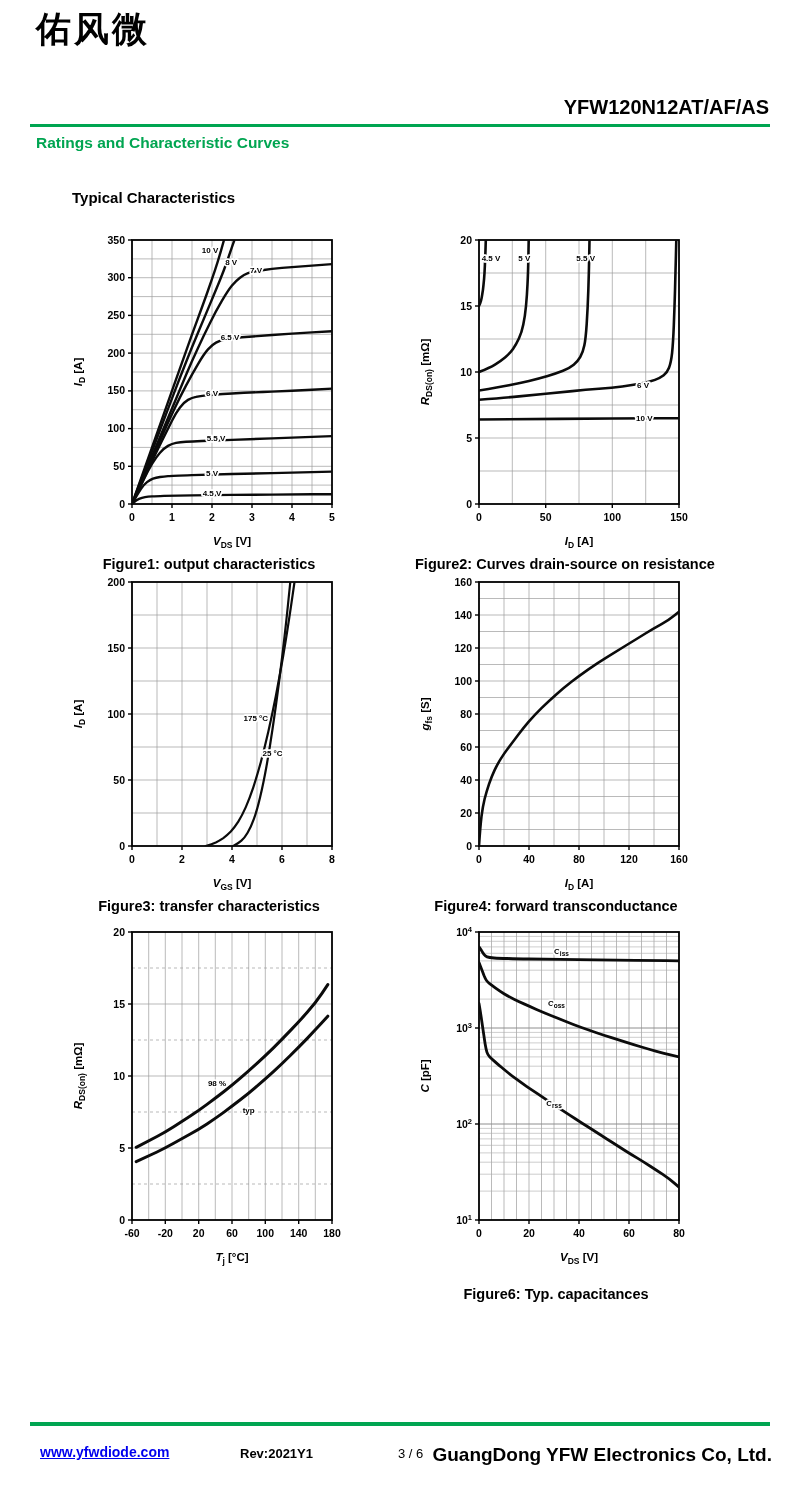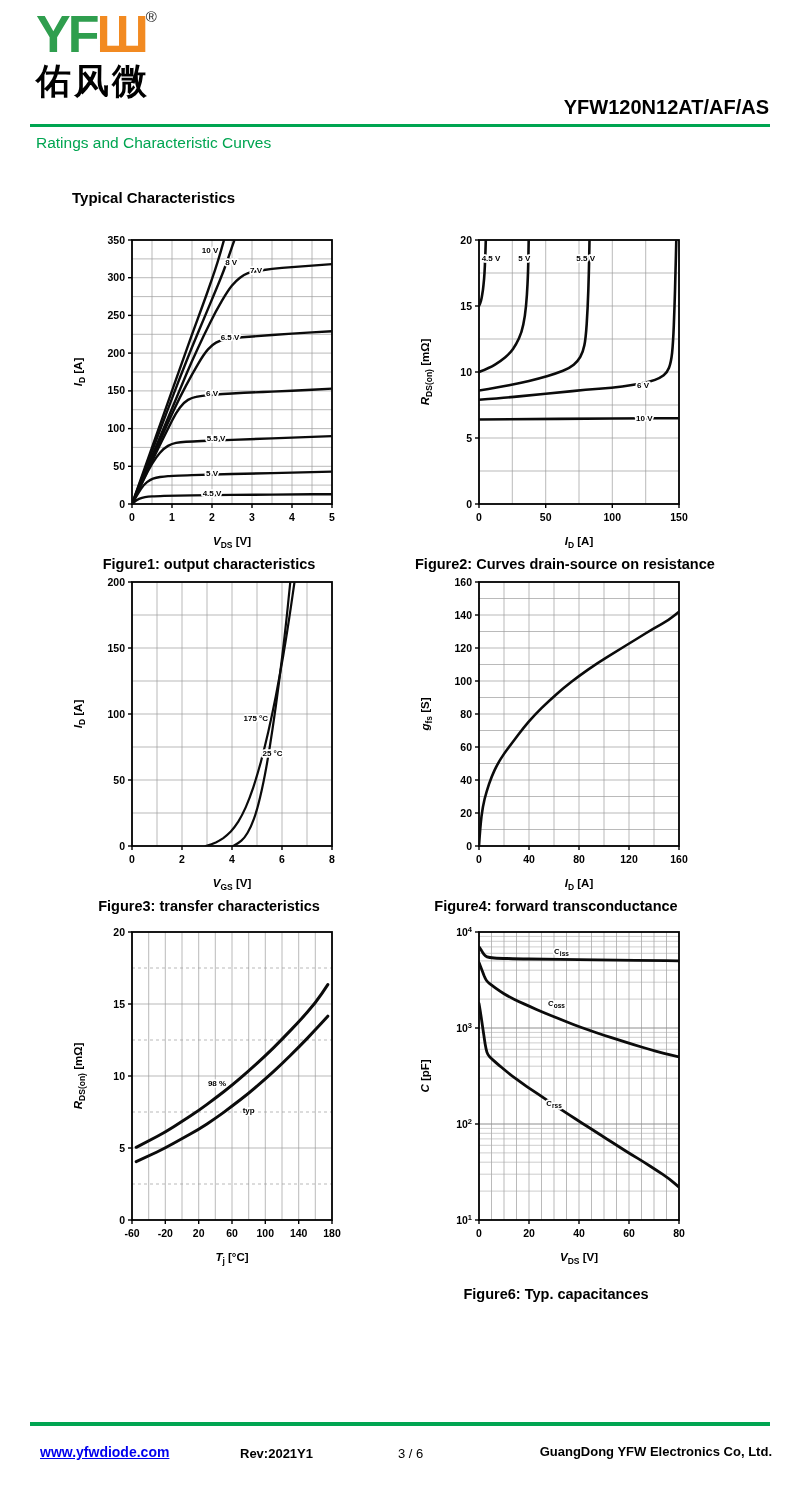--- a/index.html
+++ b/index.html
@@ -10,40 +10,39 @@
   .logo{position:absolute;left:36px;top:8px;line-height:1}
   .logo-row{font-weight:bold;font-size:52px;letter-spacing:-3px}
   .lg-green{color:#2f9e4e}
   .lg-orange{color:#f28a21}
   .lg-reg{font-size:15px;letter-spacing:0;color:#222;vertical-align:30px;font-weight:normal}
   .logo-cn{font-size:35px;font-weight:bold;margin-top:3px;letter-spacing:3px}
   .part-number{position:absolute;right:31px;top:96px;font-weight:bold;font-size:20px}
   .rule{position:absolute;left:30px;right:30px;height:3px;background:#00a551}
   .rule-top{top:124px}
   .rule-bottom{top:1422px;height:4px}
-  .section-title{position:absolute;left:36px;top:134px;color:#00a551;font-weight:normal;font-size:15.5px}
+  .section-title{position:absolute;left:36px;top:134px;color:#00a551;font-weight:bold;font-size:15.5px}
   .subsection-title{position:absolute;left:72px;top:189px;font-weight:bold;font-size:15px}
   
   .chart-cell{position:absolute;width:282px}
   .chart-canvas svg{font-family:"Liberation Sans",sans-serif;display:block}
   .chart-caption{text-align:center;font-weight:bold;font-size:14.5px;margin-top:2px;white-space:nowrap}
   .tall-cap .chart-caption{margin-top:16px}
   
   .f-link{position:absolute;left:40px;top:1444px;color:#0000ee;font-weight:bold;font-size:14px}
   .f-rev{position:absolute;left:240px;top:1446px;font-weight:bold;font-size:13px}
   .f-page{position:absolute;left:398px;top:1446px;font-weight:normal;font-size:13px}
-  .f-co{position:absolute;right:28px;top:1444px;font-weight:bold;font-size:13px}
+  .f-co{position:absolute;right:28px;top:1444px;font-weight:bold;font-size:19px}
 </style>
 </head>
 <body>
 
 <div class="page">
 
   <div class="logo">
-    <div class="logo-row"><span class="lg-green">YF</span><span class="lg-orange">Ш</span><span class="lg-reg">®</span></div>
     <div class="logo-cn">佑风微</div>
   </div>
 
   <div class="part-number">YFW120N12AT/AF/AS</div>
   <div class="rule rule-top"></div>
   <div class="section-title">Ratings and Characteristic Curves</div>
   <div class="subsection-title">Typical Characteristics</div>
 
   <main>
     <section class="chart-cell" style="left:68px;top:226px">

